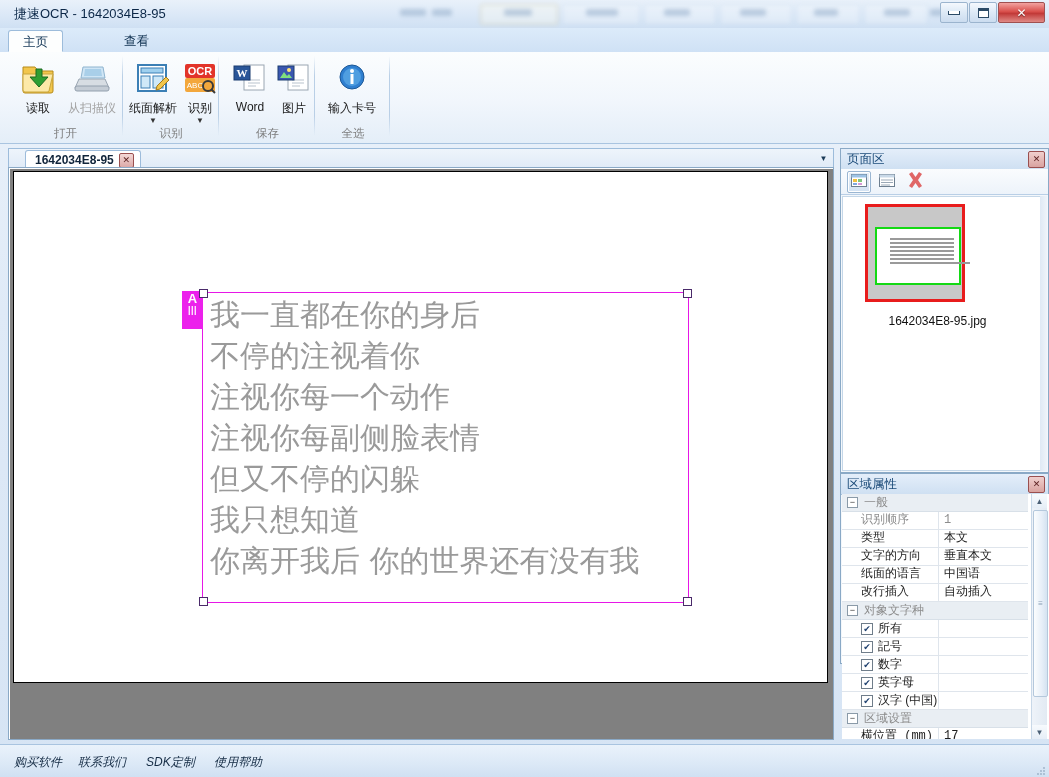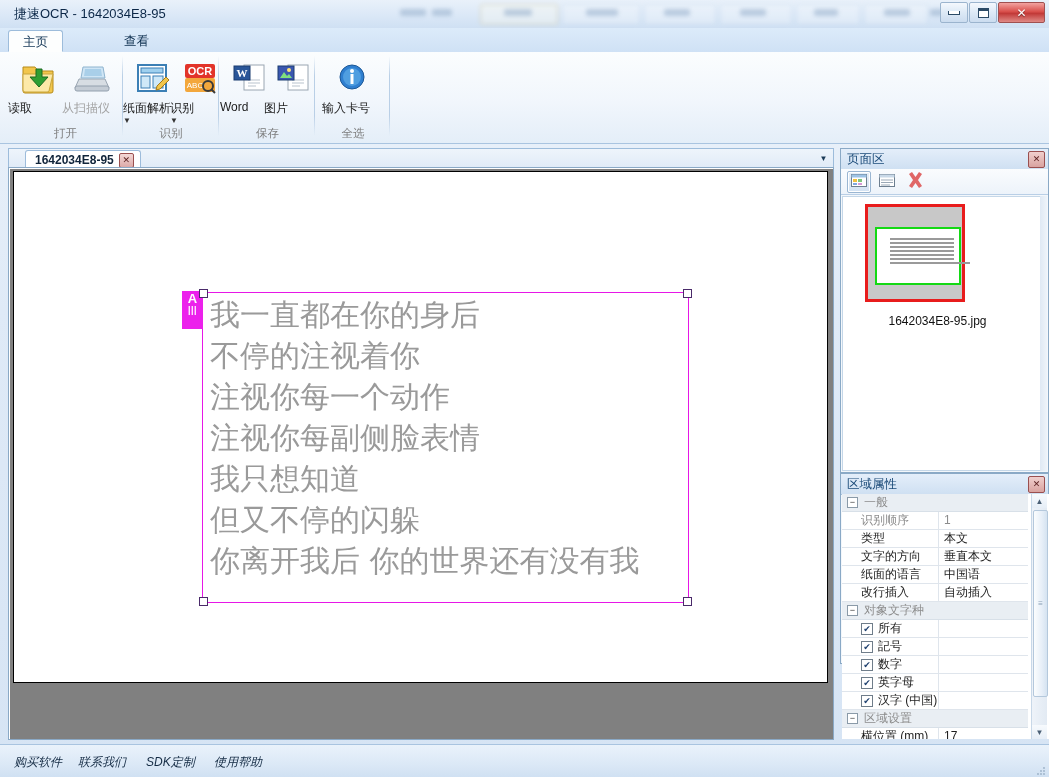--- a/index.html
+++ b/index.html
@@ -51,21 +51,21 @@
 
   
   .ribbon{position:absolute;left:0;top:52px;width:1049px;height:91px;
     background:linear-gradient(180deg,#fbfdfe 0%,#f1f6fc 55%,#e4eef8 100%);
     border-bottom:1px solid #a9c4e0;}
   .rgroup{position:absolute;top:0;height:91px;box-sizing:border-box;}
   .rgroup .sep{position:absolute;right:0;top:4px;width:1px;height:80px;
     background:linear-gradient(180deg,rgba(160,190,220,0) 0%,#b9cfe6 25%,#b9cfe6 75%,rgba(160,190,220,0) 100%);}
   .glabel{position:absolute;bottom:2px;width:100%;text-align:center;
     font-size:11.5px;color:#7b7b7b;}
-  .rbtn{position:absolute;top:6px;width:60px;cursor:default;}
+  .rbtn{position:absolute;top:6px;width:60px;text-align:center;cursor:default;}
   .rbtn .ico{height:40px;display:flex;align-items:center;justify-content:center;}
   .rbtn .cap{font-size:12px;color:#1b1b1b;margin-top:2px;white-space:nowrap;}
   .rbtn.dis .cap{color:#a2a2a2;}
   .rbtn .caret{font-size:8px;color:#333;line-height:6px;margin-top:1px;}
 
   
   .doctabbar{position:absolute;left:8px;top:148px;width:826px;height:20px;
     background:linear-gradient(180deg,#eef4fb 0%,#e0ebf7 100%);
     border:1px solid #9dbcdb;border-bottom:none;box-sizing:border-box;}
   .doctab{position:absolute;left:16px;top:1px;height:19px;
@@ -135,21 +135,21 @@
 
   .proppanel{left:840px;top:473px;width:209px;height:191px;}
   .pg-body{position:absolute;left:1px;top:20px;width:207px;height:245px;overflow:hidden;
     background:#ffffff;}
   .grid{position:absolute;left:0;top:0;width:186px;}
   .secrow{height:17px;background:#e9eef3;display:flex;align-items:center;
     border-bottom:1px solid #d8e0e8;}
   .secbox{width:9px;height:9px;border:1px solid #8a9aa8;background:#fff;margin-left:5px;
     display:flex;align-items:center;justify-content:center;font-size:9px;line-height:7px;color:#333;}
   .sectext{font-size:12px;color:#8c8c8c;margin-left:6px;font-weight:normal;}
-  .prow{height:17px;display:flex;border-bottom:1px solid #dfe5ec;align-items:flex-end;}
+  .prow{height:17px;display:flex;border-bottom:1px solid #dfe5ec;align-items:flex-end;font-family:Liberation Mono, monospace;}
   .pkey{width:97px;font-size:12px;color:#1d1d1d;padding-left:19px;box-sizing:border-box;
     border-right:1px solid #dfe5ec;height:17px;line-height:17px;overflow:hidden;white-space:nowrap;}
   .pkey.grey{color:#8c8c8c;}
   .pval{flex:1;font-size:12px;color:#1d1d1d;padding-left:5px;height:17px;line-height:17px;
     overflow:hidden;white-space:nowrap;}
   .pval.grey{color:#8c8c8c;}
   .cbrow{height:17px;display:flex;border-bottom:1px solid #dfe5ec;align-items:center;}
   .cbrow .cbcell{width:97px;display:flex;align-items:center;gap:5px;padding-left:19px;
     box-sizing:border-box;border-right:1px solid #dfe5ec;height:17px;}
   .cbox{width:10px;height:10px;border:1px solid #6f7d8a;background:#fff;
@@ -344,22 +344,22 @@
         <div class="handle h-tr"></div>
         <div class="handle h-bl"></div>
         <div class="handle h-br"></div>
       </div>
 
       <div class="doctext">
         <div>我一直都在你的身后</div>
         <div>不停的注视着你</div>
         <div>注视你每一个动作</div>
         <div>注视你每副侧脸表情</div>
+        <div>但又不停的闪躲</div>
         <div>我只想知道</div>
-        <div>但又不停的闪躲</div>
         <div>你离开我后 你的世界还有没有我</div>
       </div>
 
       <svg class="annot-arrow" width="70" height="62" viewBox="0 0 70 62">
         <path d="M2 58 L48 8 L39 6 L62 0 L58 24 L52 15 L8 62 Z" fill="#ee0000"></path>
       </svg>
 
     </div>
   </div>
 

